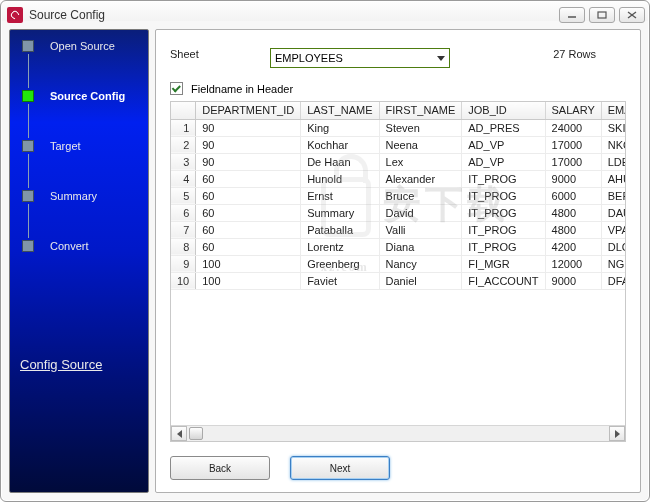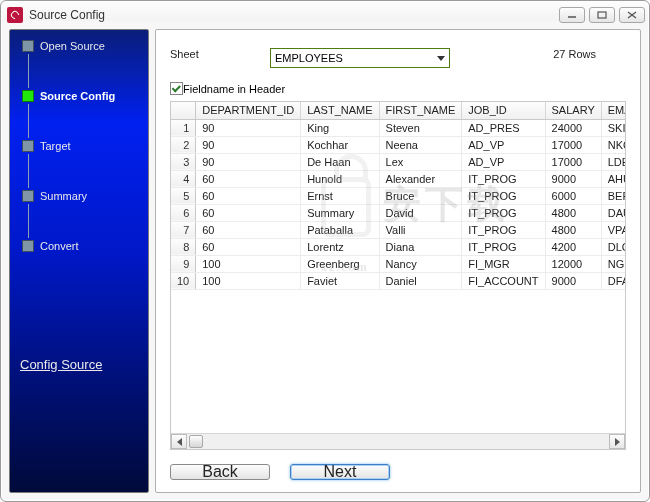--- a/index.html
+++ b/index.html
@@ -71,21 +71,21 @@
     border: 1px solid #7a7a7a;
     border-radius: 2px;
     padding: 6px 0 0 12px;
     color: #fff;
     position: relative;
   }
   .step-list { position: relative; }
   .step {
     display: flex;
     align-items: center;
-    gap: 6px;
+    gap: 16px;
     height: 20px;
     margin-bottom: 30px;
   }
   .step .box {
     width: 12px; height: 12px;
     background: #7f95a8;
     border: 1px solid #3e4e5c;
   }
   .step.active .box {
     background: #22e60a;
@@ -140,21 +140,21 @@
   }
   .select .arrow {
     margin-left: auto;
     width: 0; height: 0;
     border-left: 4px solid transparent;
     border-right: 4px solid transparent;
     border-top: 5px solid #333;
   }
   .rows-info { margin-left: auto; margin-right: 30px; color: #222; }
 
-  .row2 { display: flex; align-items: center; gap: 0; margin-bottom: 6px; }
+  .row2 { display: flex; align-items: center; gap: 8px; margin-bottom: 6px; }
   .checkbox {
     width: 13px; height: 13px;
     border: 1px solid #848484;
     background: #fff;
     display: flex; align-items: center; justify-content: center;
   }
   .checkbox.checked::after {
     content: "";
     width: 6px; height: 3px;
     border-left: 2px solid #2a7a2a;
@@ -228,27 +228,27 @@
   }
   .tri.l { border-right:5px solid #555; }
   .tri.r { border-left:5px solid #555; }
 
   .btn-row {
     display: flex;
     gap: 20px;
     padding: 10px 14px 12px 14px;
   }
   .btn {
-    width: 100px; height: 16px;
+    width: 100px; height: 24px;
     border: 1px solid #8a8a8a;
     border-radius: 3px;
     background: linear-gradient(#fdfdfd,#e4e4e4);
     display: flex; align-items: center; justify-content: center;
     color: #222;
-    font-size: 16px;
+    font-size: 10px;
   }
   .btn.primary {
     border-color: #3b7fc4;
     box-shadow: 0 0 0 1px #a7d0f2 inset, 0 0 3px #7fb9e8;
   }
 
   
   .watermark {
     position: absolute;
     pointer-events: none;

